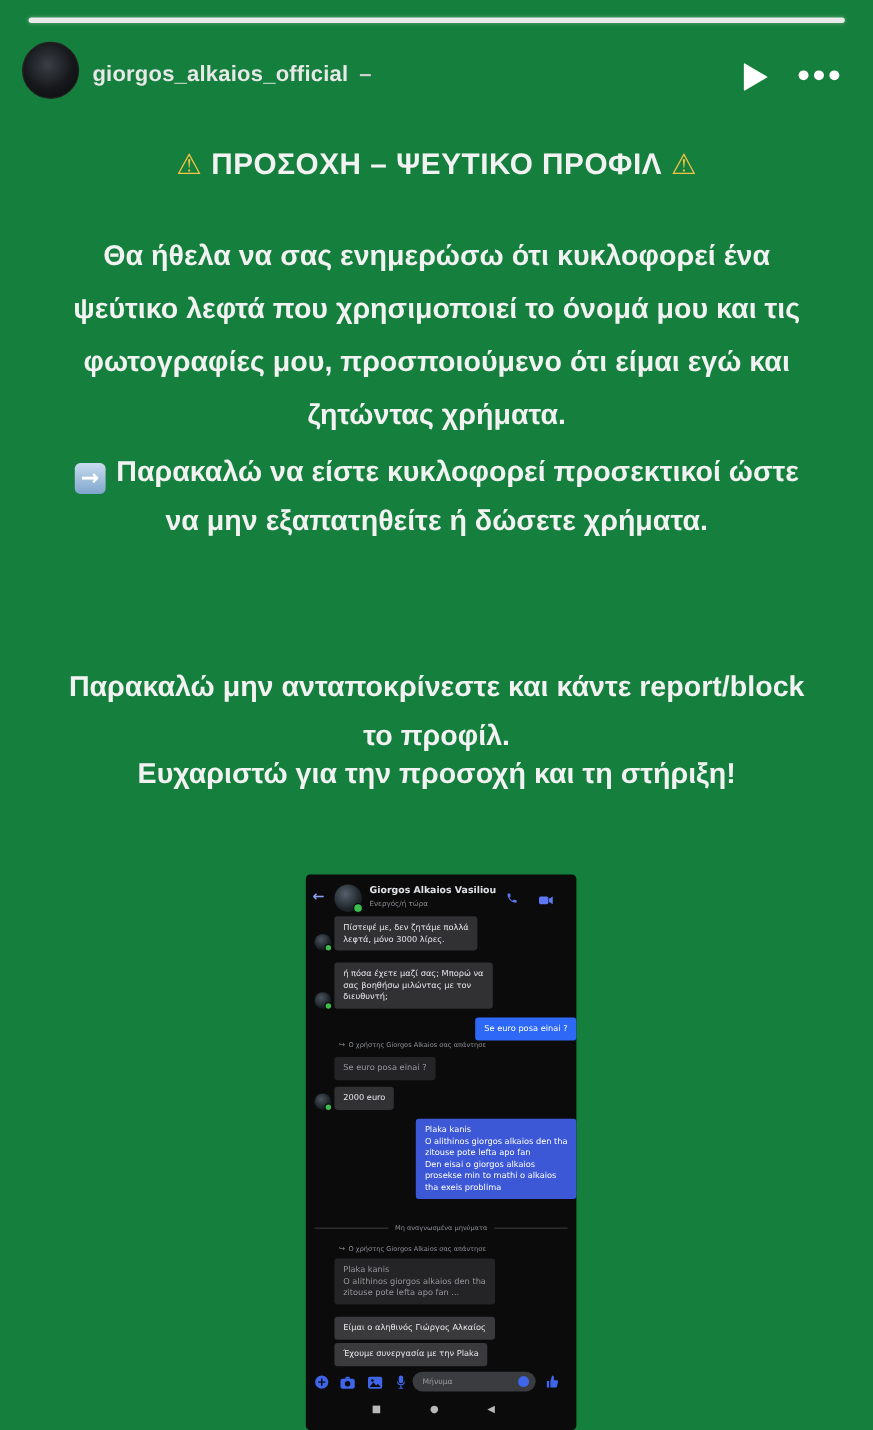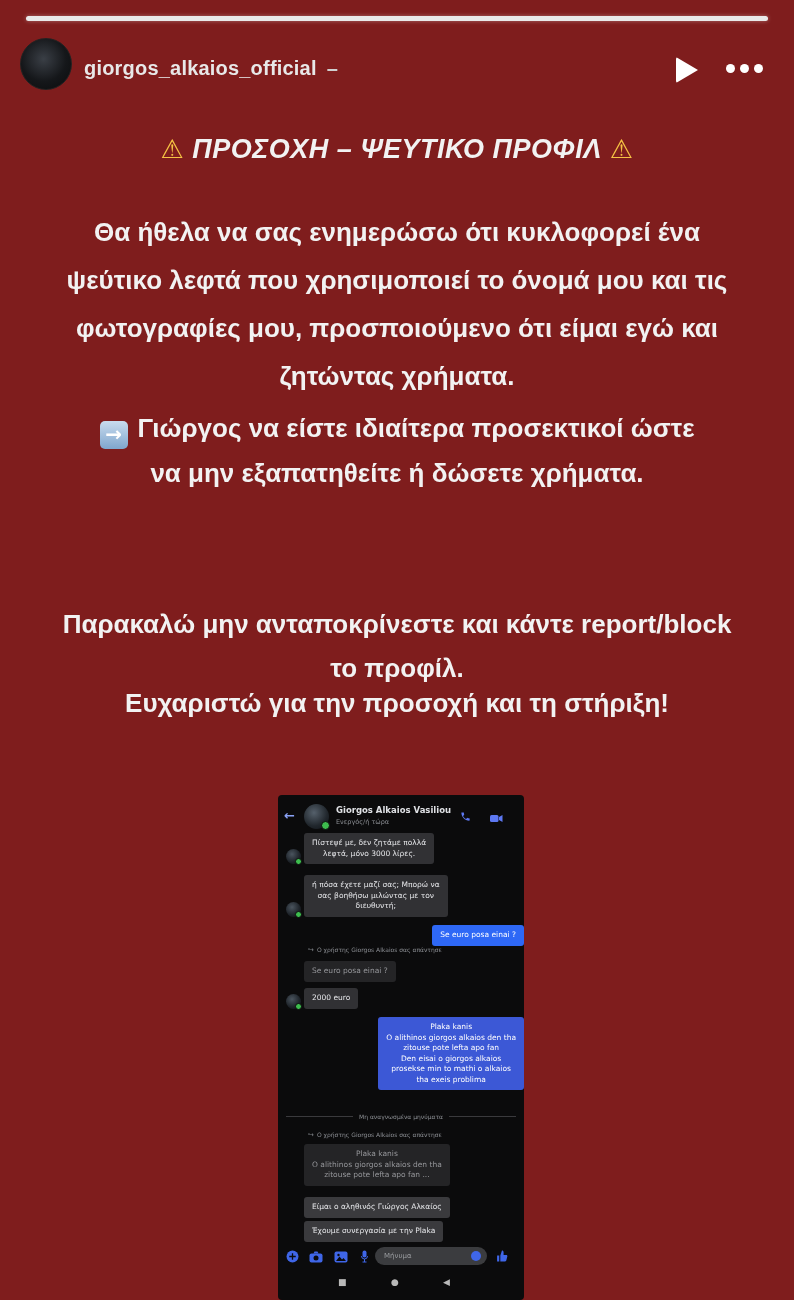--- a/index.html
+++ b/index.html
@@ -1,36 +1,36 @@
 <!DOCTYPE html>
 <html><head>
 <meta charset="utf-8">
 <style>
   html,body{margin:0;padding:0;background:#000;}
-  .stage{position:relative;width:794px;height:1300px;background:#7f1d1d;overflow:hidden;
+  .stage{position:relative;width:794px;height:1300px;background:#15803d;overflow:hidden;
          font-family:"Liberation Sans","DejaVu Sans",sans-serif;color:#f2f2f2;}
 
   
   .progress{position:absolute;top:16px;left:26px;width:742px;height:5px;
             background:#e9e9e9;border-radius:3px;box-shadow:0 0 4px rgba(255,255,255,.35);}
   .avatar{position:absolute;top:38px;left:20px;width:50px;height:50px;border-radius:50%;
           background:radial-gradient(circle at 45% 40%, #3a3f46 0%, #15171a 55%, #0a0b0c 100%);
           border:1px solid #222;}
   .username{position:absolute;top:57px;left:84px;font-size:20px;font-weight:700;color:#e8e8e8;
             letter-spacing:.2px;}
   .time-dash{color:#cfcfcf;font-weight:700;margin-left:10px;}
   .play-icon{position:absolute;top:57px;left:676px;width:0;height:0;
              border-top:13px solid transparent;border-bottom:13px solid transparent;
              border-left:22px solid #fff;border-radius:2px;}
   .more-icon{position:absolute;top:64px;left:726px;display:flex;gap:5px;}
   .more-icon i{width:9px;height:9px;border-radius:50%;background:#fff;display:block;}
 
   
   .story-title{position:absolute;top:134px;left:0;width:794px;text-align:center;
-               font-size:27px;font-weight:700;letter-spacing:.5px;font-style:italic;}
+               font-size:27px;font-weight:700;letter-spacing:.5px;}
   .warn{color:#f6c244;font-size:26px;padding:0 8px;font-family:"DejaVu Sans",sans-serif;}
   .p1{position:absolute;top:208px;left:0;width:794px;text-align:center;font-size:26px;
       font-weight:700;line-height:48px;white-space:pre-line;}
   .bullets{position:absolute;top:406px;left:0;width:794px;text-align:center;font-size:26px;
            font-weight:700;line-height:45px;}
   .bullet-line{white-space:pre-line;}
   .arrow-ic{display:inline-flex;align-items:center;justify-content:center;width:28px;height:28px;
             border-radius:5px;background:linear-gradient(180deg,#c9dbee,#7fa6cd);
             color:#fff;font-size:20px;font-weight:700;margin-right:10px;vertical-align:-4px;
             font-family:"DejaVu Sans",sans-serif;}
@@ -52,21 +52,21 @@
   .m-status{position:absolute;top:17px;left:58px;font-size:6.5px;color:#8b8e93;}
   .m-call{position:absolute;top:6px;left:182px;}
   .m-video{position:absolute;top:7px;left:212px;}
 
   .msg-row{position:absolute;left:0;width:246px;}
   .mini-av{position:absolute;left:8px;bottom:0;width:15px;height:15px;border-radius:50%;
            background:radial-gradient(circle at 40% 35%, #4a545e 0%, #1c2127 60%, #0e1013 100%);}
   .mini-av::after{content:"";position:absolute;right:-1px;bottom:-1px;width:5px;height:5px;
            border-radius:50%;background:#3dbd4e;border:1px solid #0b0b0c;}
   .bubble{display:inline-block;max-width:160px;padding:5px 8px;border-radius:3px;
-          font-size:7.5px;line-height:10.5px;color:#e6e7ea;white-space:pre-line;text-align:center;}
+          font-size:7.5px;line-height:10.5px;color:#e6e7ea;white-space:pre-line;text-align:left;}
   .b-gray{background:#313134;}
   .b-gray-lt{background:#3a3a3d;}
   .b-blue{background:#2e68f6;color:#fff;}
   .b-blue-big{background:#3c58d6;color:#fff;}
   .b-quoted{background:#242426;color:#96979b;}
   .left-pad{margin-left:26px;}
   .right-al{text-align:right;padding-right:9px;}
   .reply-ctx{position:absolute;left:30px;font-size:6px;color:#8b8e93;white-space:nowrap;}
   .reply-ctx .rarr{font-size:7px;margin-right:3px;color:#7c7f84;}
   .unread{position:absolute;left:8px;width:230px;display:flex;align-items:center;gap:6px;
@@ -101,21 +101,21 @@
     </div>
 
   <div class="story-title"><span class="warn">⚠</span><span>ΠΡΟΣΟΧΗ – ΨΕΥΤΙΚΟ ΠΡΟΦΙΛ</span><span class="warn">⚠</span></div>
 
   <div class="p1">Θα ήθελα να σας ενημερώσω ότι κυκλοφορεί ένα
 ψεύτικο λεφτά που χρησιμοποιεί το όνομά μου και τις
 φωτογραφίες μου, προσποιούμενο ότι είμαι εγώ και
 ζητώντας χρήματα.</div>
 
   <div class="bullets">
-    <div class="bullet-line"><span class="arrow-ic">→</span><span>Γιώργος να είστε ιδιαίτερα προσεκτικοί ώστε
+    <div class="bullet-line"><span class="arrow-ic">→</span><span>Παρακαλώ να είστε κυκλοφορεί προσεκτικοί ώστε
 να μην εξαπατηθείτε ή δώσετε χρήματα.</span></div>
   </div>
 
   <div class="closing">Παρακαλώ μην ανταποκρίνεστε και κάντε report/block
 το προφίλ.</div>
   <div class="closing2">Ευχαριστώ για την προσοχή και τη στήριξη!</div>
 
   <div class="phone">
 
     <div class="m-header">

